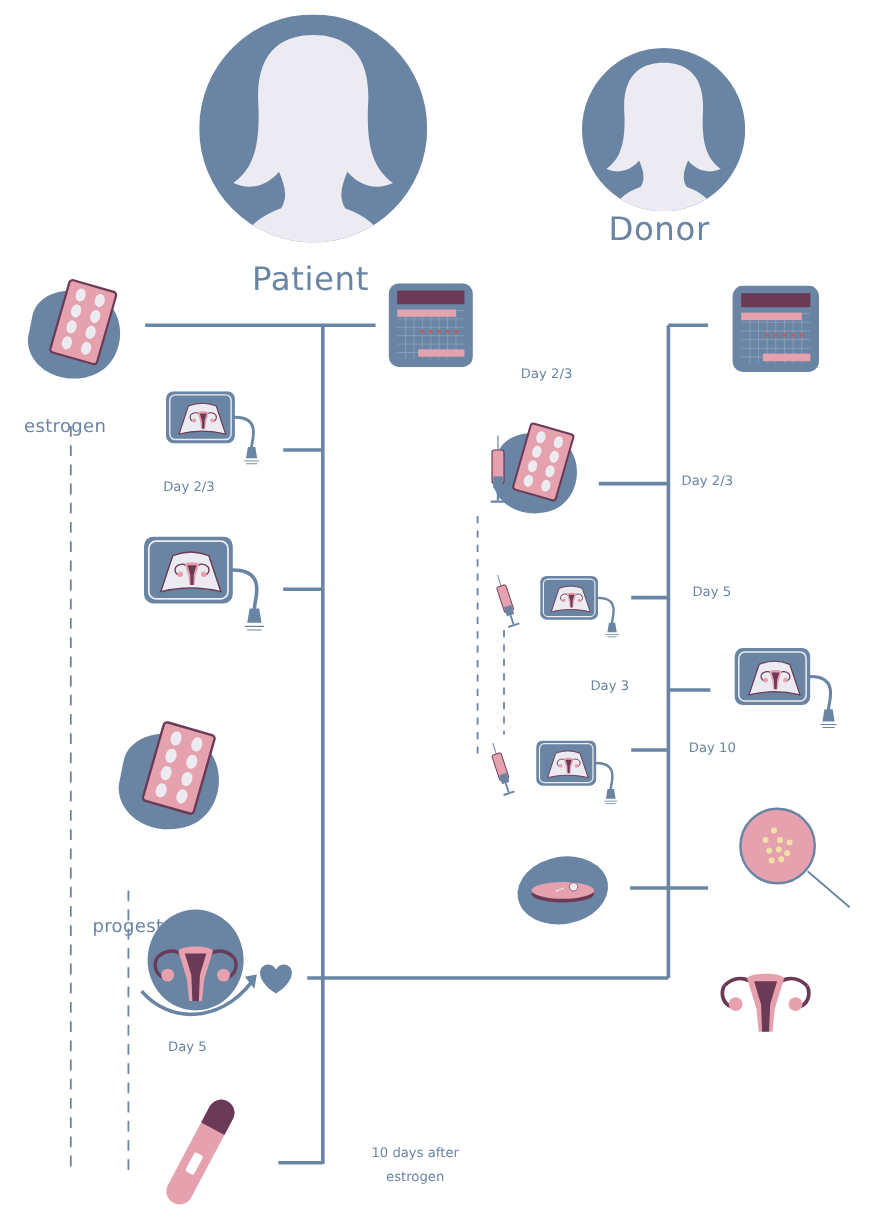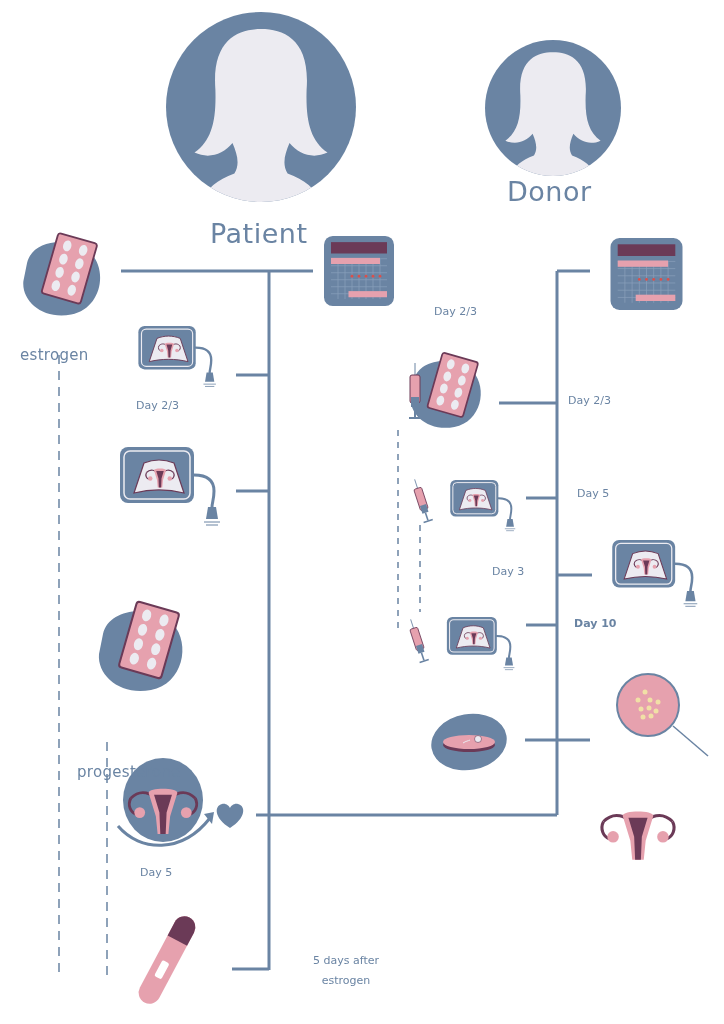--- a/index.html
+++ b/index.html
@@ -196,21 +196,21 @@
 </svg>
 
 <div class="lbl lbl-title" style="left:210px; top:218px;">Patient</div>
 <div class="lbl lbl-title" style="left:507px; top:176px;">Donor</div>
 
 <div class="lbl lbl-med" style="left:20px; top:327px;">estrogen</div>
 <div class="lbl lbl-day" style="left:136px; top:399px;">Day 2/3</div>
 <div class="lbl lbl-med" style="left:77px; top:744px;">progesterone</div>
 <div class="lbl lbl-day" style="left:140px; top:866px;">Day 5</div>
 <div class="lbl lbl-day lbl-center" style="left:284px; top:951px; width:124px;">
-  <div>5 days after</div>
+  <div>10 days after</div>
   <div>estrogen</div>
 </div>
 
 <div class="lbl lbl-day" style="left:434px; top:305px;">Day 2/3</div>
 <div class="lbl lbl-day" style="left:568px; top:394px;">Day 2/3</div>
 <div class="lbl lbl-day" style="left:577px; top:487px;">Day 5</div>
 <div class="lbl lbl-day" style="left:492px; top:565px;">Day 3</div>
-<div class="lbl lbl-day" style="left:574px; top:617px;font-weight:bold;">Day 10</div>
+<div class="lbl lbl-day" style="left:574px; top:617px;">Day 10</div>
 
 </body></html>

